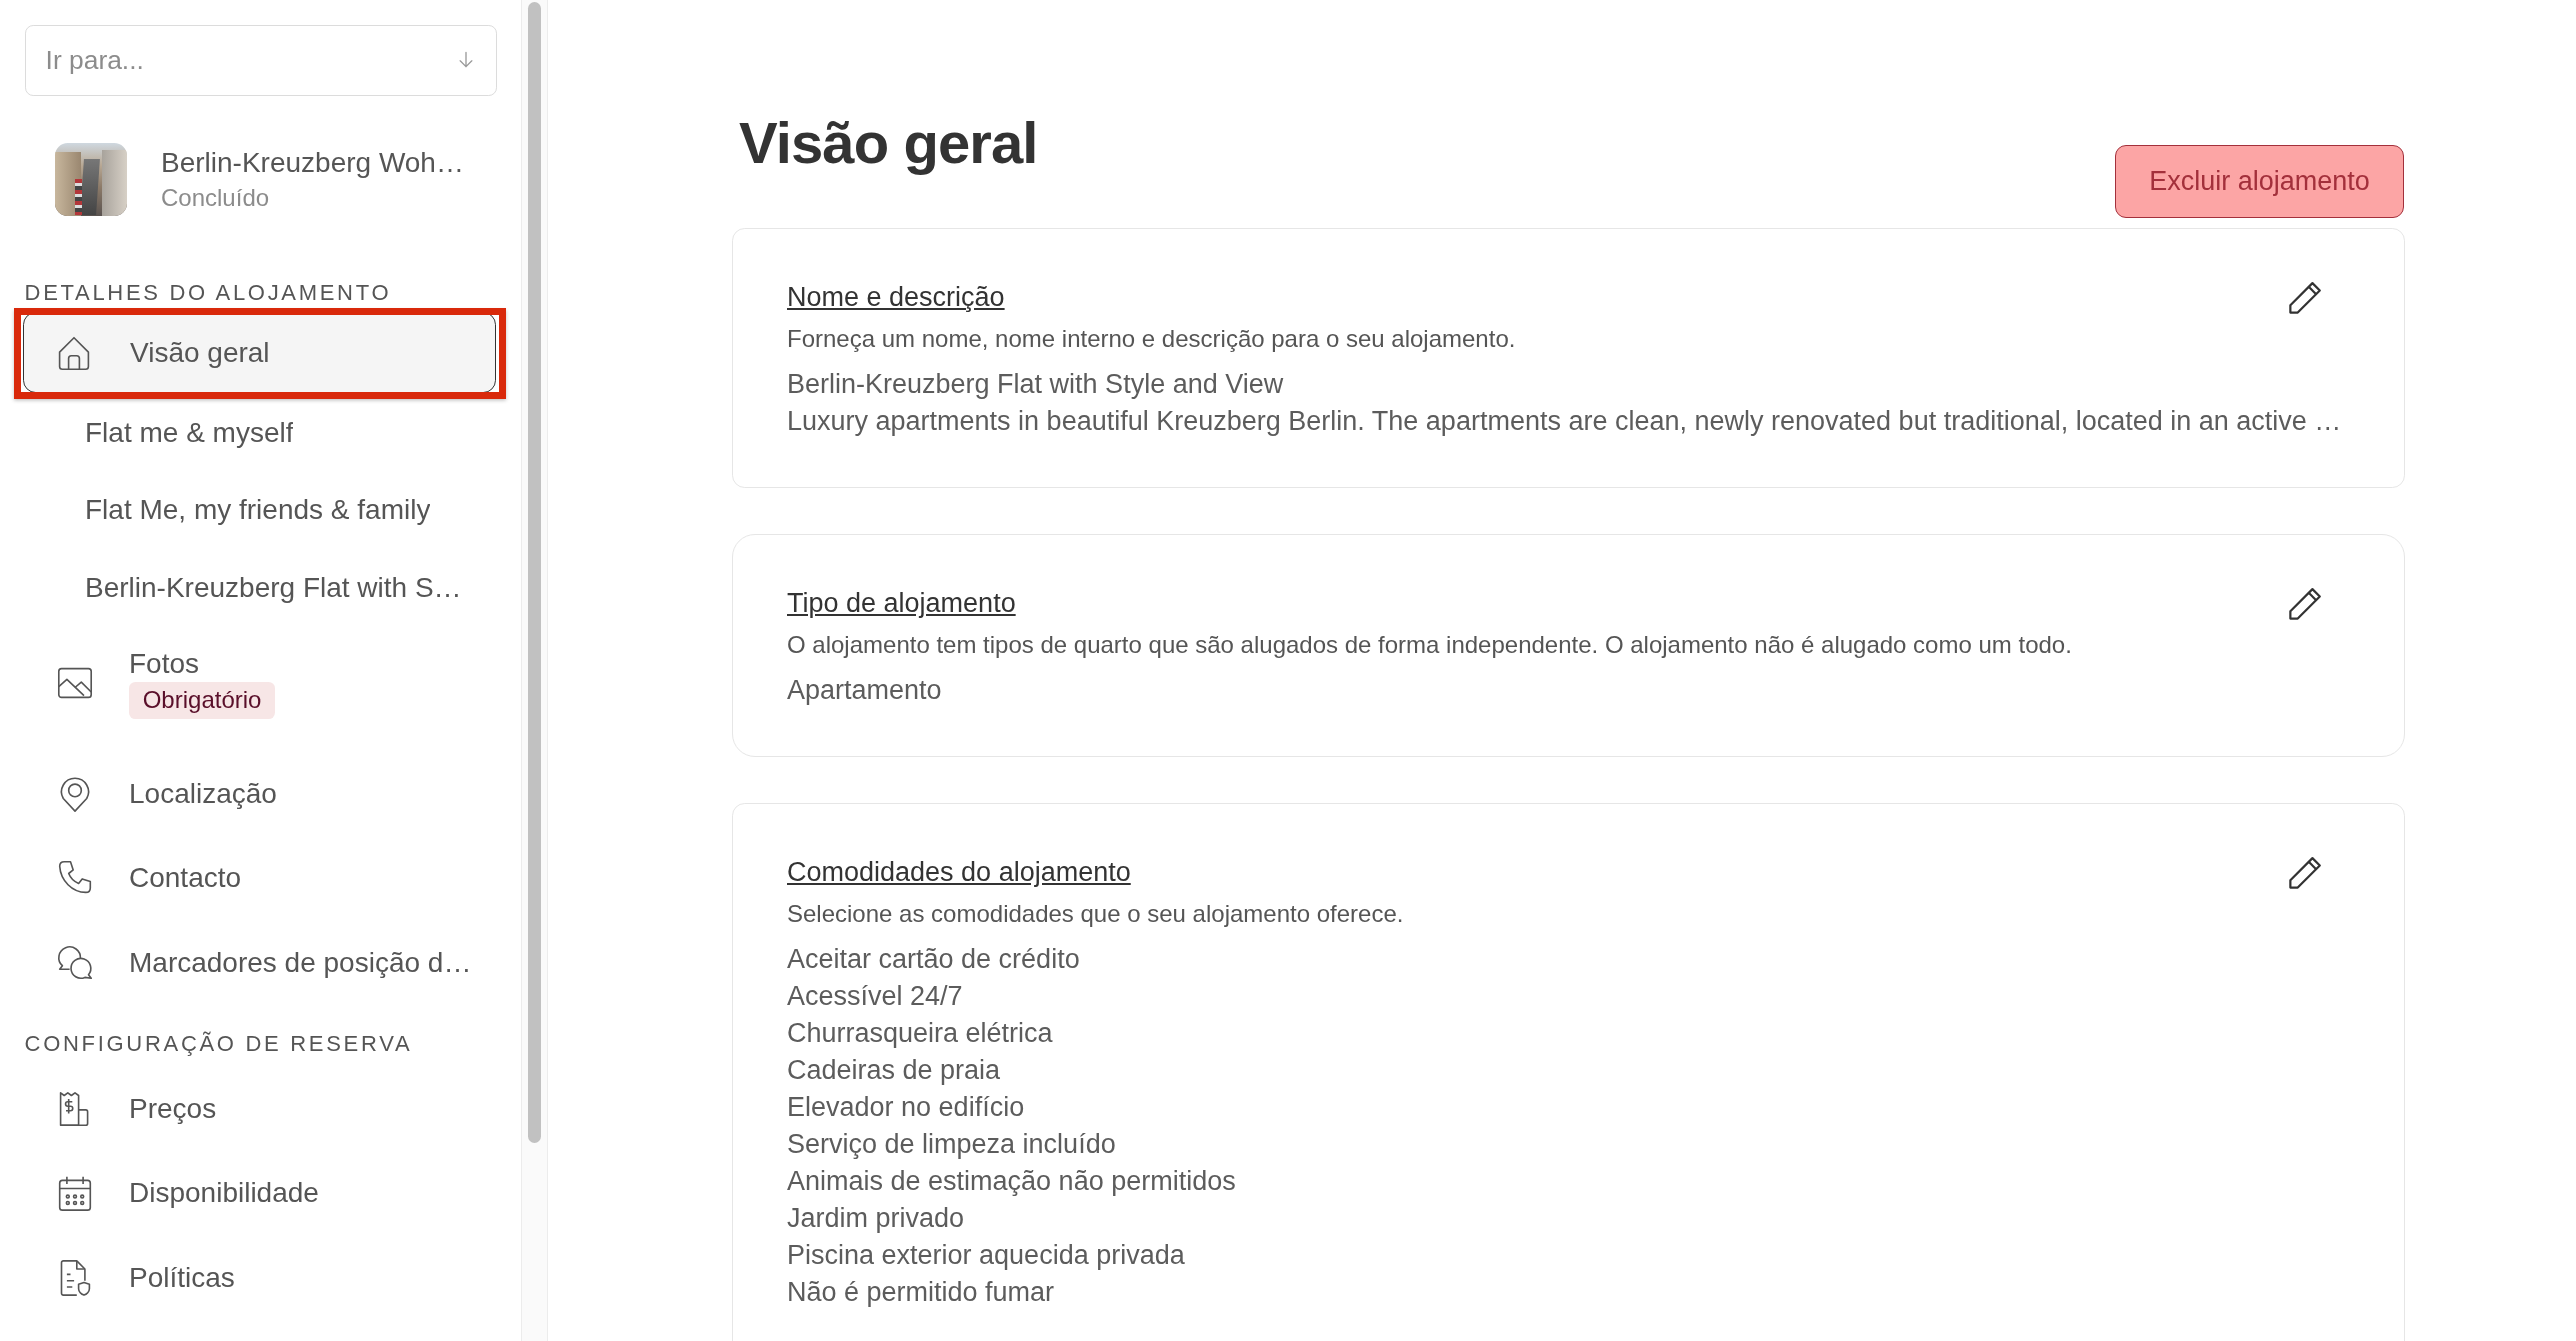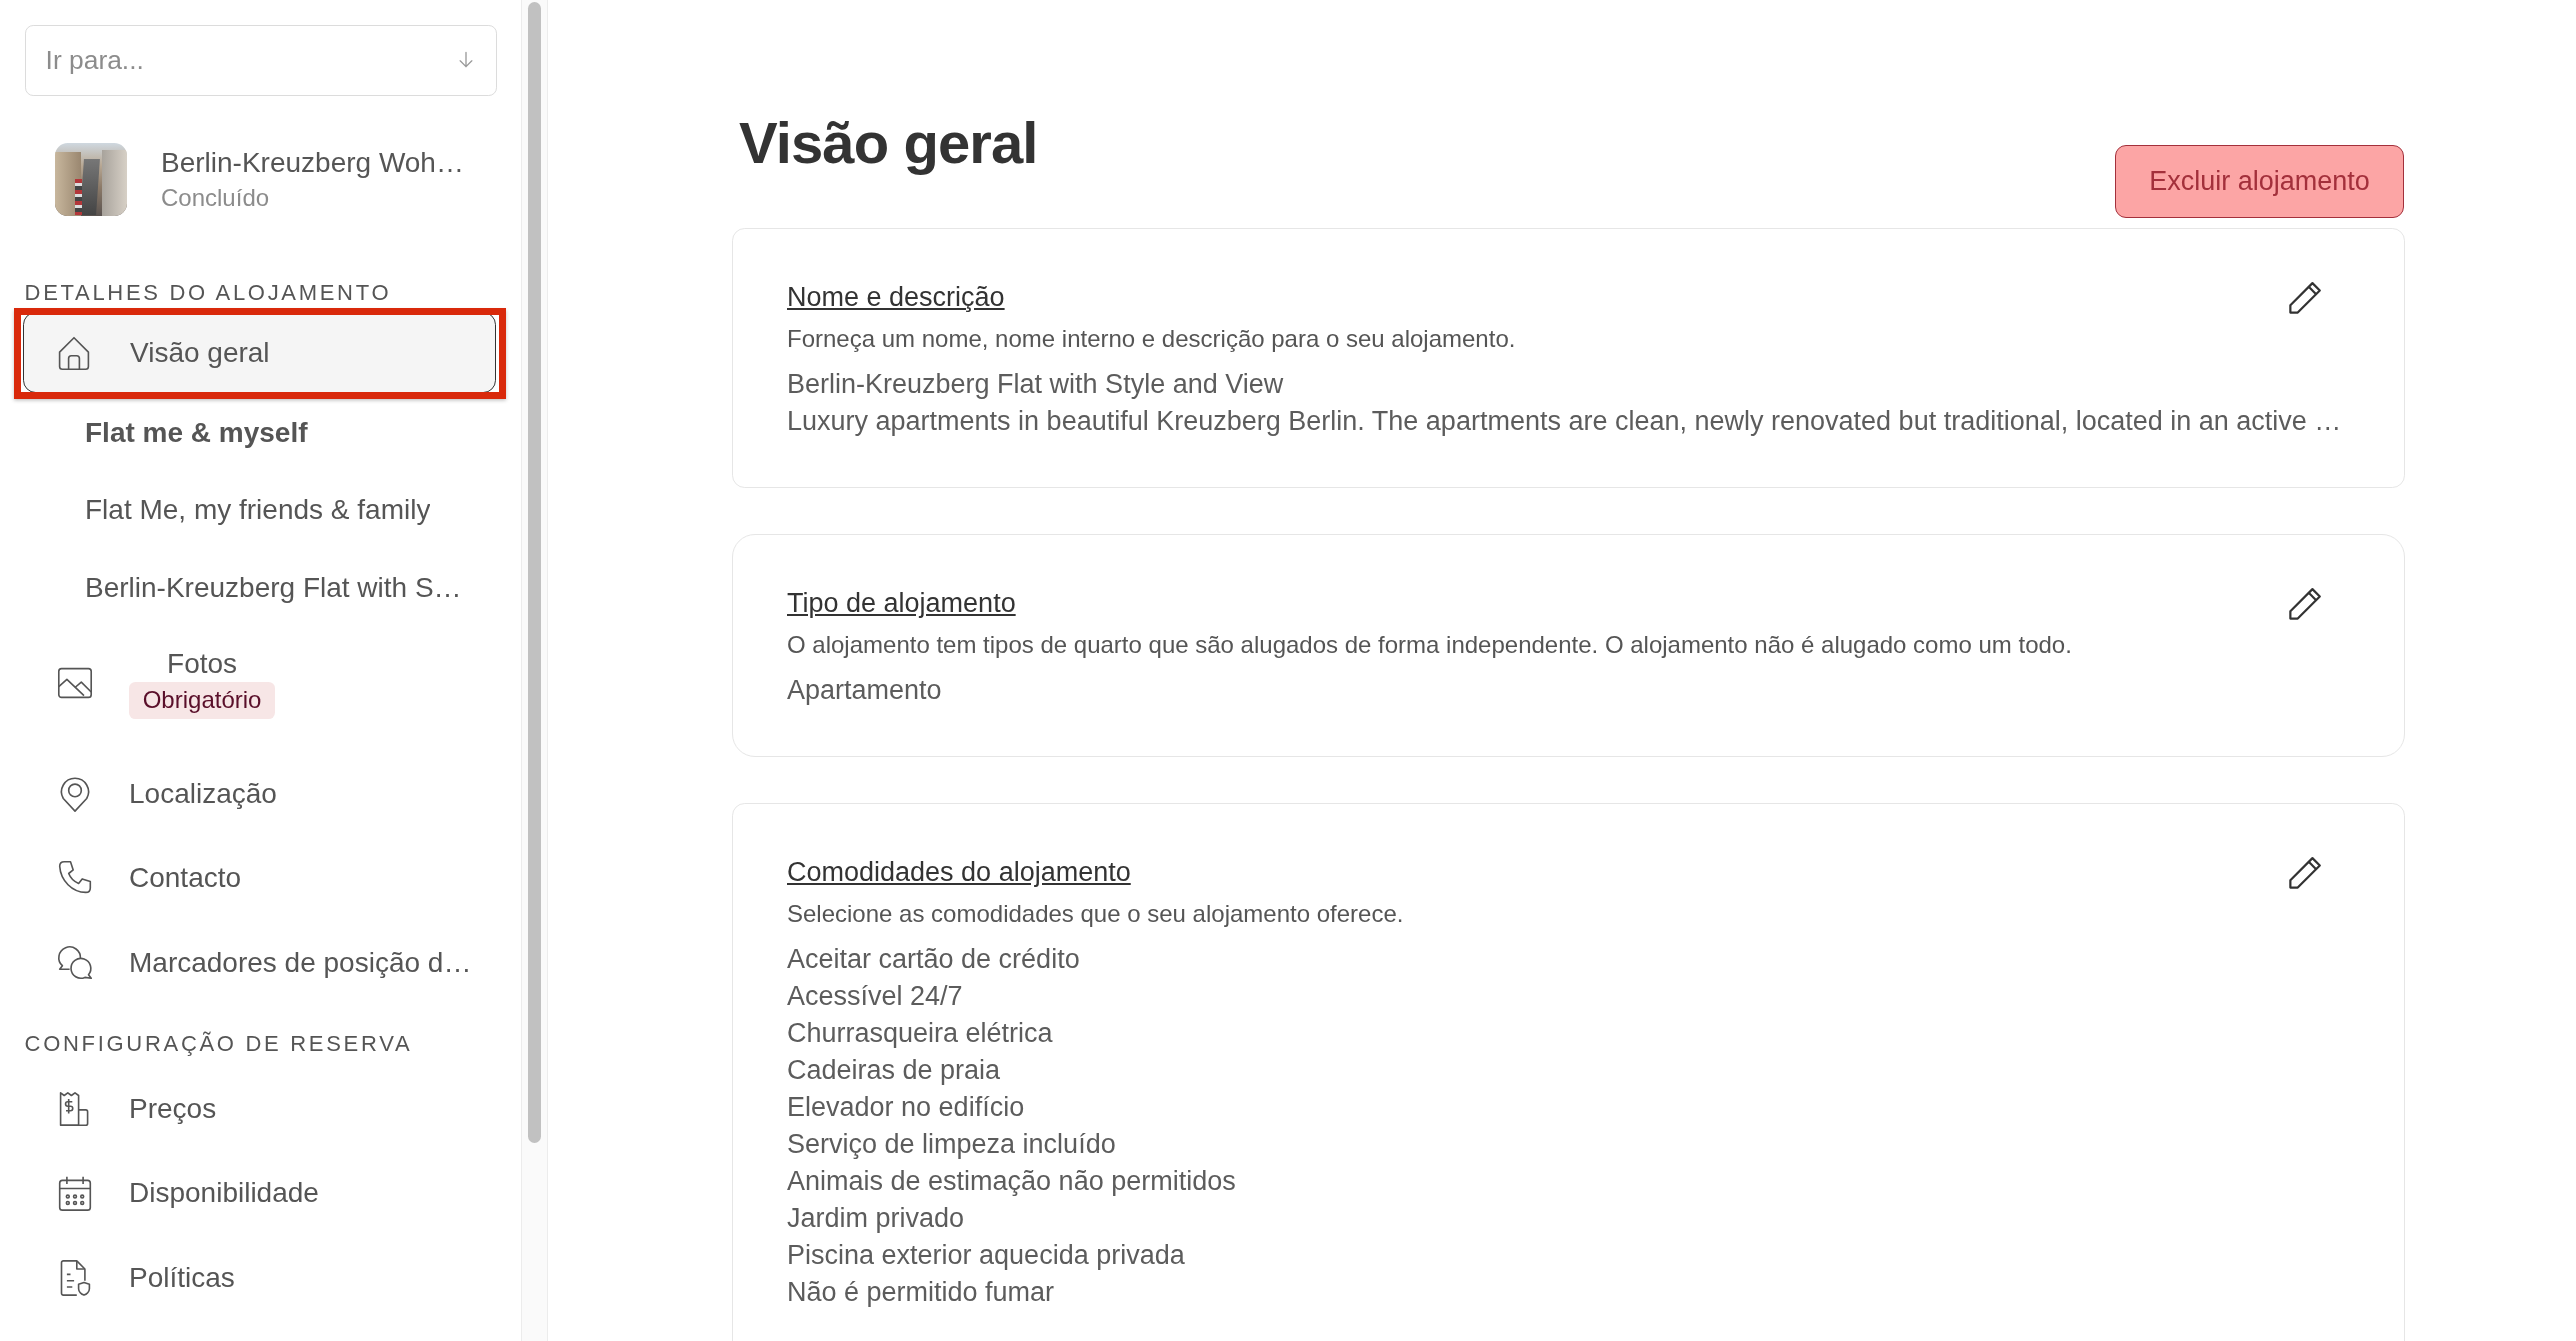--- a/index.html
+++ b/index.html
@@ -76,32 +76,32 @@
   <div class="section-label" style="top:280px;">DETALHES DO ALOJAMENTO</div>
 
   <div class="nav-item active" style="top:312px;">
     <svg class="icon" style="left:32px;" viewBox="0 0 40 42" fill="none" stroke="currentColor" stroke-width="1.8" stroke-linejoin="round">
         <path d="M4 20 L20 4 L36 20 V36 a3 3 0 0 1 -3 3 H7 a3 3 0 0 1 -3 -3 Z"></path>
         <path d="M14 39 V27 a3 3 0 0 1 3 -3 h6 a3 3 0 0 1 3 3 V39"></path>
       </svg>
     <span class="label">Visão geral</span>
   </div>
 
-  <div class="sub-item" style="top:417px;font-weight:bold;">Flat me &amp; myself</div>
+  <div class="sub-item" style="top:417px;">Flat me &amp; myself</div>
   <div class="sub-item" style="top:494px;">Flat Me, my friends &amp; family</div>
   <div class="sub-item" style="top:572px;">Berlin-Kreuzberg Flat with St…</div>
 
   <div class="nav-item" style="top:637px; height:100px;">
     <svg class="icon" style="top:27px;" viewBox="0 0 40 40" fill="none" stroke="currentColor" stroke-width="1.8" stroke-linejoin="round">
         <rect x="2" y="4" width="36" height="32" rx="3"></rect>
         <path d="M2 24 L11 16 L30 34"></path>
         <path d="M20 25 L27 19 L38 30"></path>
       </svg>
     <div style="position:absolute; left:106px; top:9px;">
-      <div style="font-size:28px; color:#555; line-height:36px;text-align:center;">Fotos</div>
+      <div style="font-size:28px; color:#555; line-height:36px;">Fotos</div>
       <span class="badge">Obrigatório</span>
     </div>
   </div>
 
   <div class="nav-item" style="top:753px;">
     <svg class="icon" viewBox="0 0 40 42" fill="none" stroke="currentColor" stroke-width="1.8">
         <path d="M20 40 L7 26 a15 15 0 1 1 26 0 Z" stroke-linejoin="round"></path>
         <circle cx="20" cy="17" r="7"></circle>
       </svg>
     <span class="label">Localização</span>

